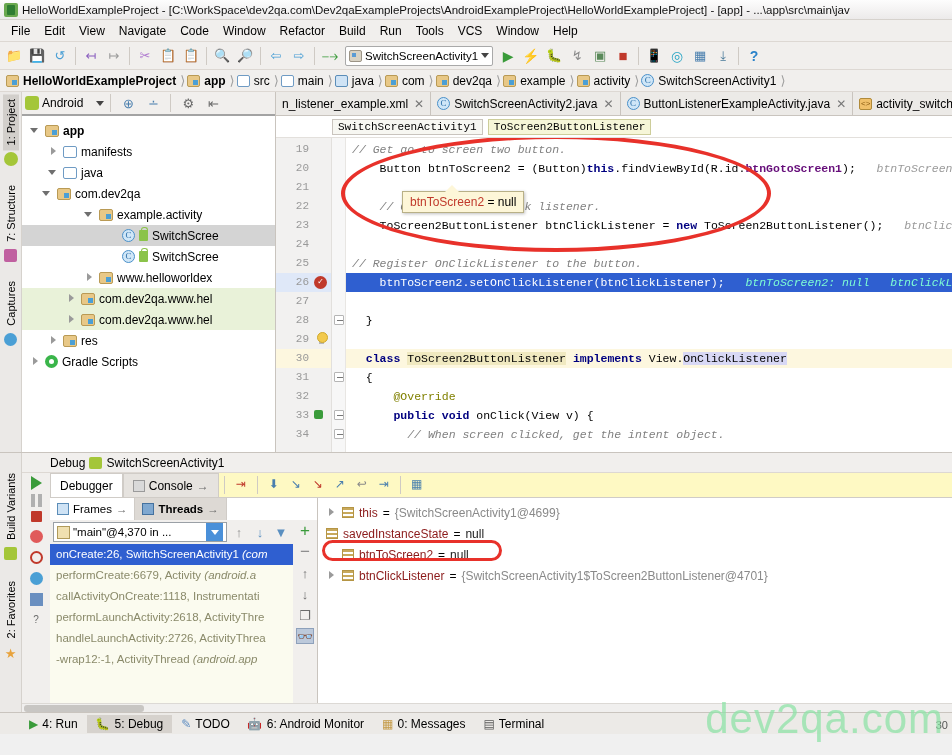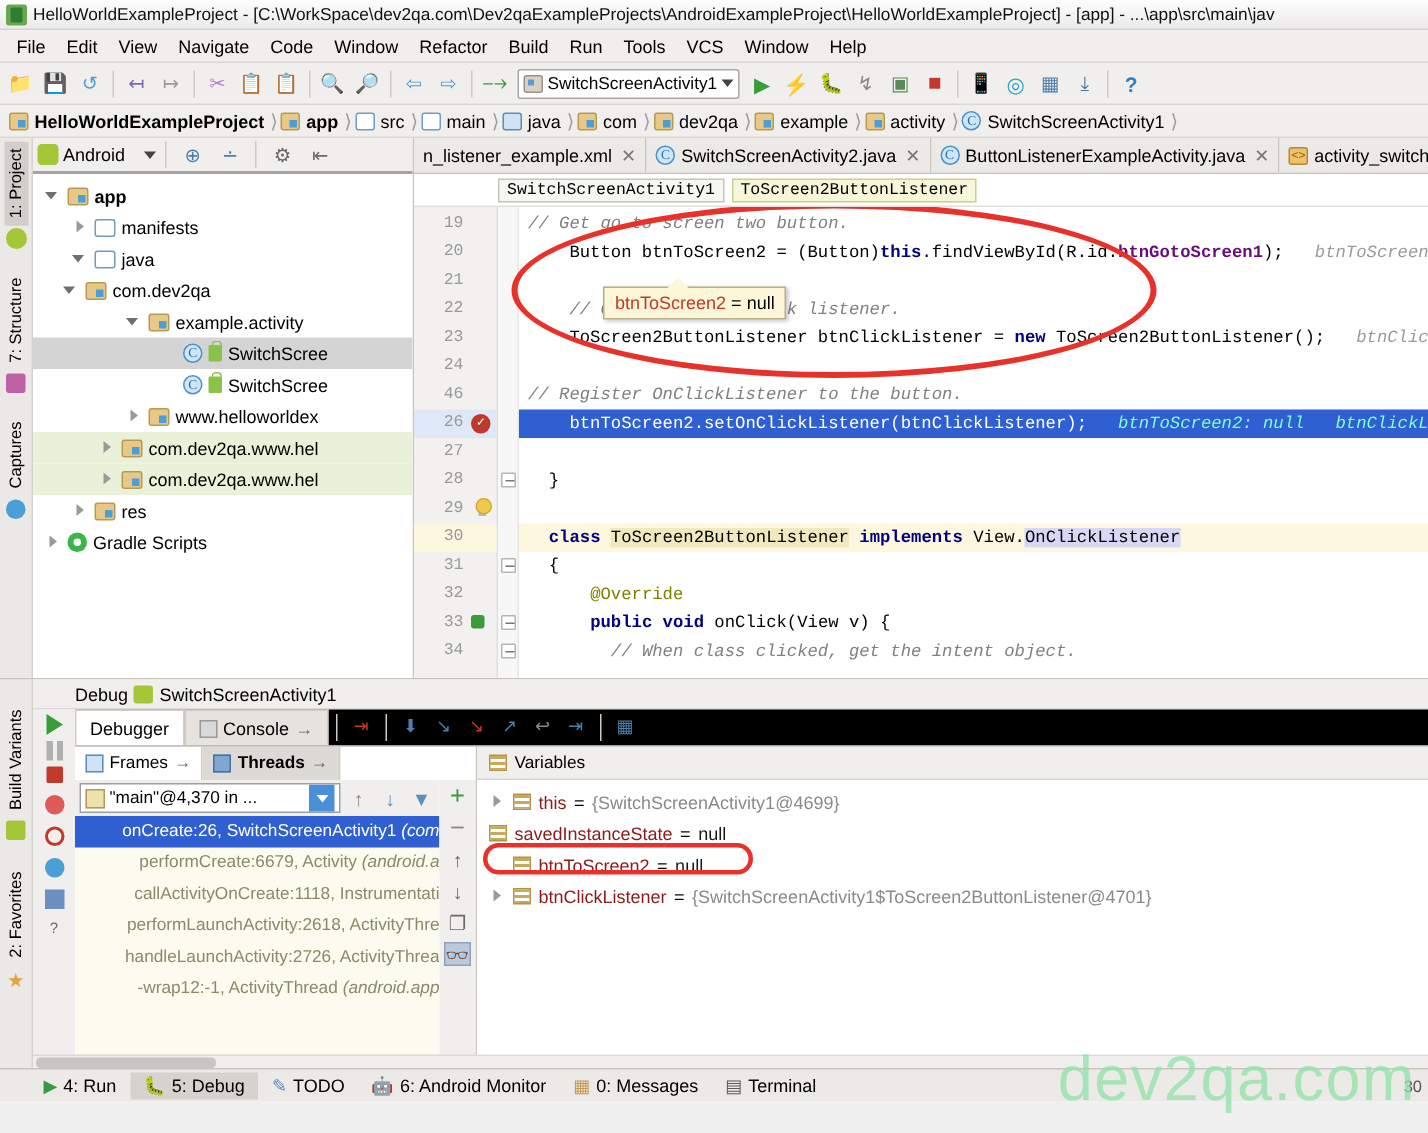--- a/index.html
+++ b/index.html
@@ -198,36 +198,36 @@
   .dbghead {
     height:20px; background:#f1efed; display:flex; align-items:center; gap:4px;
     padding-left:28px; font-size:12px; border-bottom:1px solid #ddd8d3;
   }
   .dbgrow { display:flex; flex:1; min-height:0; }
   .dbgleftbtns { width:28px; background:#f1efed; display:flex; flex-direction:column; align-items:center; padding-top:3px; gap:4px; flex:none;}
   .playg { width:0;height:0;border-left:11px solid #3a9b3a;border-top:7px solid transparent;border-bottom:7px solid transparent;}
   .pauseg { width:11px;height:13px;background:linear-gradient(to right,#b0b0b0 0 4px,transparent 4px 7px,#b0b0b0 7px 11px);}
   .stopg { width:11px;height:11px;background:#c0392b;border-radius:1px;}
   .dbgcontent { flex:1; display:flex; flex-direction:column; min-width:0; }
-  .dbgtabs { height:24px; display:flex; align-items:stretch; background:#000000; }
+  .dbgtabs { height:24px; display:flex; align-items:stretch; background:#fef9c3; }
   .dtab { display:flex;align-items:center;gap:4px;padding:0 9px;font-size:12px;border:1px solid #d0ccc7;border-bottom:none;background:#e6e3df;cursor:default;}
   .dtab.active{background:#fff;}
   .dtoolsep{width:1px;background:#cfcac4;margin:3px 5px;}
   .dtool{width:22px;height:22px;display:flex;align-items:center;justify-content:center;font-size:12px;}
   .panes { flex:1; display:flex; min-height:0; border-top:1px solid #d0ccc7; }
   .framespane { width:268px; display:flex; flex-direction:column; border-right:1px solid #c9c4be; background:#fff; flex:none;}
   .ftabs { height:22px; display:flex; background:#f1efed; align-items:stretch; }
   .ftab { display:flex;align-items:center;gap:4px;padding:0 7px;font-size:11.5px;border-right:1px solid #d0ccc7;background:#fff;}
   .ftab.inactive{background:#ddd9d4;font-weight:bold;}
   .threadsel { height:24px; display:flex; align-items:center; gap:3px; padding:2px 3px; background:#f1efed;}
   .threadbox { flex:1; height:20px; background:#fff; border:1px solid #9aa0a6; display:flex; align-items:center; gap:3px; padding:0 3px; font-size:11.5px; white-space:nowrap; overflow:hidden;}
   .bluedrop { width:17px; height:19px; background:#4a90d9; display:flex;align-items:center;justify-content:center; }
   .bluedrop:after{content:"";width:0;height:0;border-left:4px solid transparent;border-right:4px solid transparent;border-top:5px solid #fff;}
   .stacklist { flex:1; background:#fbfbef; overflow:hidden; font-size:11.5px;}
-  .frow { height:21px; line-height:21px; padding-left:6px; white-space:nowrap; overflow:hidden; color:#8a8a6a;text-align:right;}
+  .frow { height:21px; line-height:21px; padding-left:6px; white-space:nowrap; overflow:hidden; color:#8a8a6a;}
   .frow.sel { background:#2f5fd0; color:#fff; }
   .frow .it { font-style:italic; }
   .framebtns { width:24px; background:#f1efed; display:flex;flex-direction:column;align-items:center;padding-top:3px;gap:5px; flex:none;}
   .fbtn { width:18px;height:16px;display:flex;align-items:center;justify-content:center;font-size:13px;color:#6b6b6b;}
   .varspane { flex:1; display:flex; flex-direction:column; min-width:0; background:#fff;}
   .varshead { height:22px; background:#f1efed; display:flex; align-items:center; gap:5px; padding-left:8px; font-size:11.5px; border-bottom:1px solid #d8d4cf;}
   .varicon{width:12px;height:11px;background:repeating-linear-gradient(#c8a95c 0 2px,#fff 2px 4px);border:1px solid #b59544;flex:none;}
   .varslist { flex:1; padding-top:4px; font-size:12px; position:relative; background:#fff;}
   .vrow { height:21px; display:flex; align-items:center; gap:5px; padding-left:8px; white-space:nowrap;}
   .vexp { width:11px; height:11px; flex:none; position:relative;}
@@ -500,21 +500,21 @@
       </div>
 
       <div class="codearea">
         <div class="gutter">
           <div class="gline">19</div>
           <div class="gline">20</div>
           <div class="gline">21</div>
           <div class="gline">22</div>
           <div class="gline">23</div>
           <div class="gline">24</div>
-          <div class="gline">46</div>
+          <div class="gline">25</div>
           <div class="gline" style="background:#dfe8f8">
             <span>26</span>
             <span class="bp">✓</span>
           </div>
           <div class="gline">27</div>
           <div class="gline">28</div>
           <div class="gline">
             <span>29</span>
             <span class="bulb" style="left:40px"></span>
           </div>
@@ -580,21 +580,21 @@
           <div class="cline"></div>
 
           <div class="cline hl-ident"><span>  </span><span class="kw">class</span><span> </span><span class="ident-hl">ToScreen2ButtonListener</span><span> </span><span class="kw">implements</span><span> View.</span><span class="ident-hl2">OnClickListener</span></div>
 
           <div class="cline"><span>  {</span></div>
 
           <div class="cline"><span>      </span><span class="anno">@Override</span></div>
 
           <div class="cline"><span>      </span><span class="kw">public void</span><span> onClick(View v) {</span></div>
 
-          <div class="cline"><span>        </span><span class="cmt">// When class clicked, get the intent object.</span></div>
+          <div class="cline"><span>        </span><span class="cmt">// When screen clicked, get the intent object.</span></div>
 
           <div class="red-oval" style="left:-5px; top:-3px; width:430px; height:117px;"></div>
 
           <div class="tooltip-pop" style="left:56px; top:53px;">
             <span class="tvar">btnToScreen2</span>
             <span>=</span>
             <span>null</span>
           </div>
         </div>
       </div>
@@ -712,24 +712,20 @@
                   <span class="fbtn" style="color:#8a8a8a;font-size:17px">−</span>
                   <span class="fbtn">↑</span>
                   <span class="fbtn">↓</span>
                   <span class="fbtn">❐</span>
                   <span class="fbtn" style="background:#bcc9db;border:1px solid #8ea1bb;color:#3a8a3a">👓</span>
                 </div>
               </div>
             </div>
 
             <div class="varspane">
-              <div class="varshead">
-                <span class="varicon"></span>
-                <span>Variables</span>
-              </div>
               <div class="varslist">
                 <div class="vrow">
                   <span class="vexp closed"></span>
                   <span class="varicon"></span>
                   <span class="vname">this</span>
                   <span>=</span>
                   <span class="vref">{SwitchScreenActivity1@4699}</span>
                 </div>
                 <div class="vrow" style="">
                   <span class="varicon"></span>

